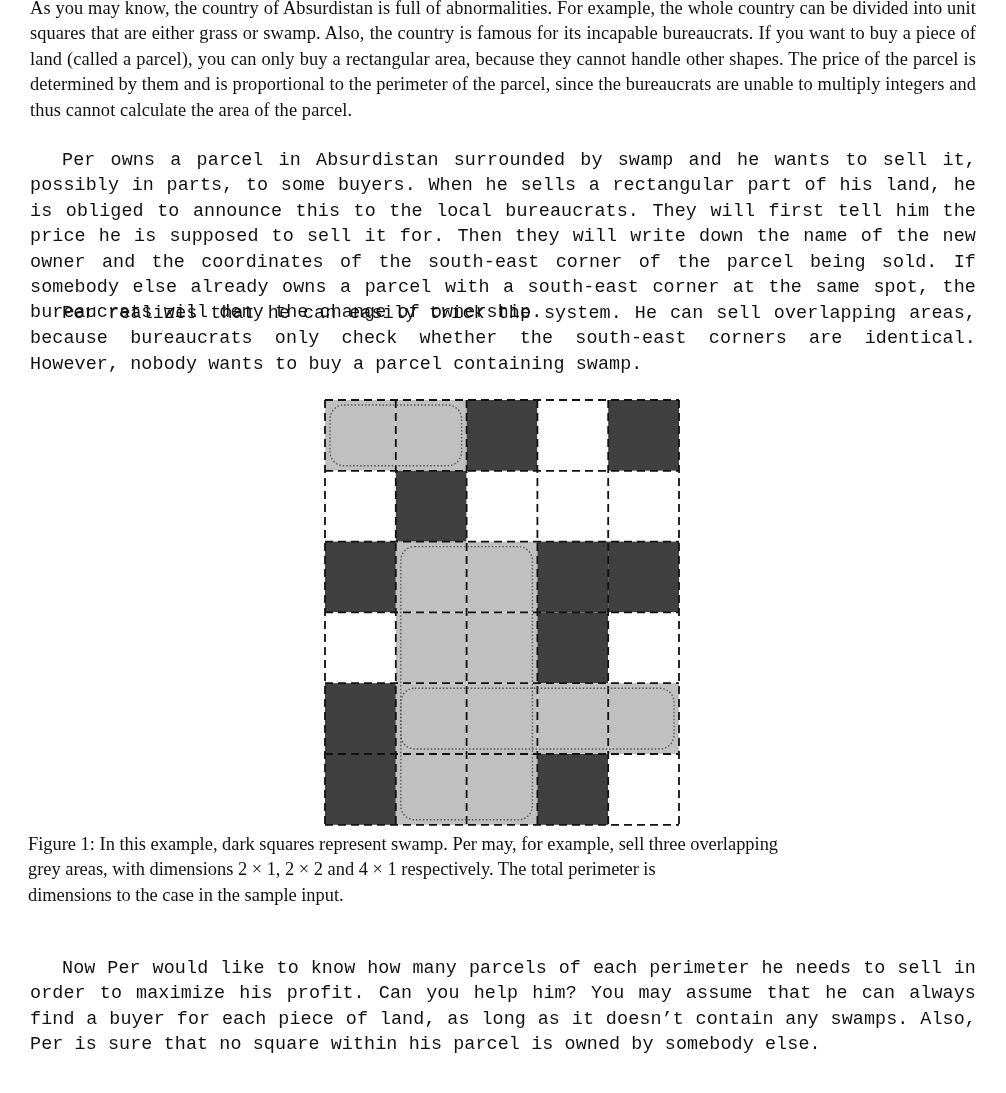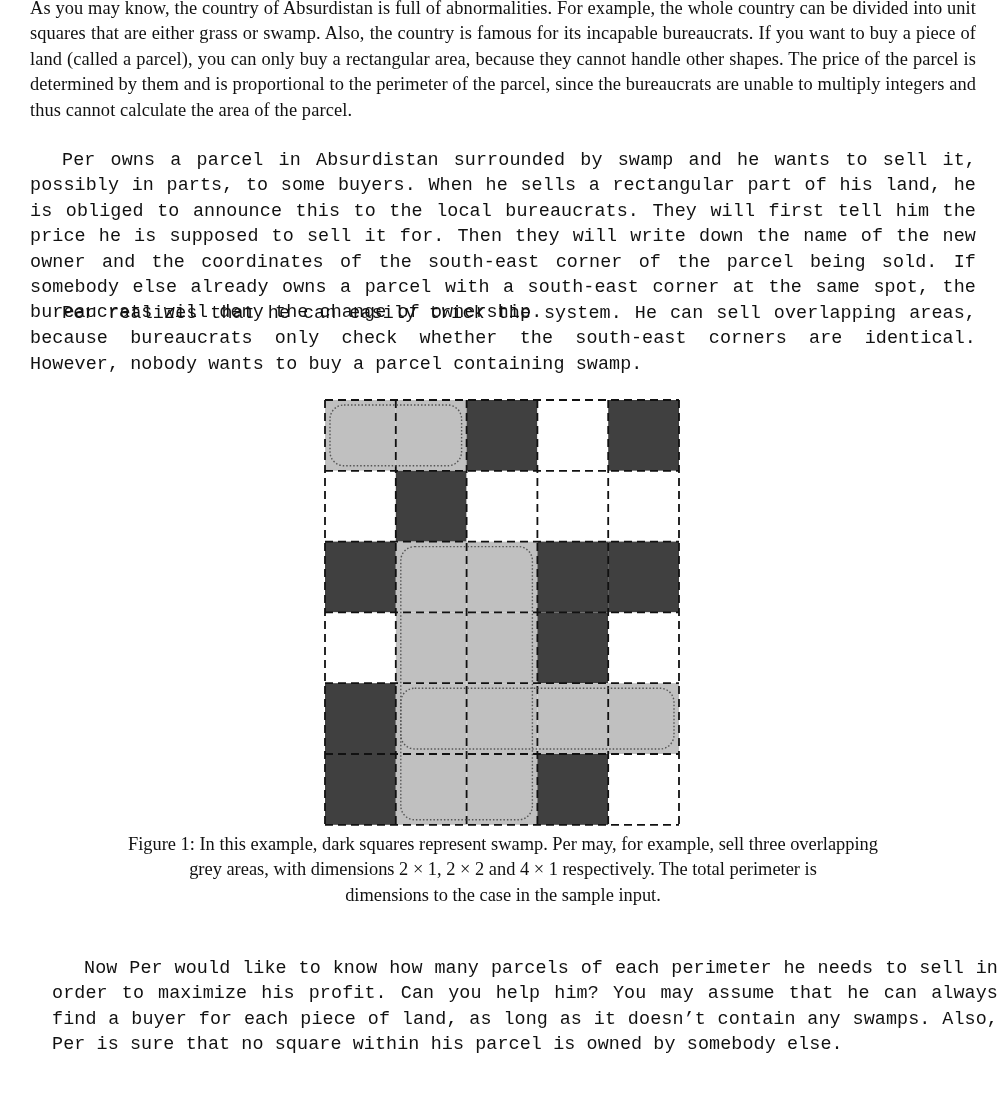--- a/index.html
+++ b/index.html
@@ -4,24 +4,24 @@
 <style>
   html, body { margin:0; padding:0; background:#ffffff; }
   body { width:1006px; height:1093px; position:relative; overflow:hidden;
          font-family:"DejaVu Serif", "Liberation Serif", serif; color:#111; }
   .para { position:absolute; left:30px; width:946px; font-size:18.4px; line-height:25.4px;
           text-align:justify; font-family:"Liberation Serif", serif; letter-spacing:0.1px; }
   .indent { text-indent:32px;font-family:Liberation Mono, monospace; }
   #p1 { top:-4px; }
   #p2 { top:148px; }
   #p3 { top:301px; }
-  #p4 { top:956px;margin-left:22px; }
+  #p4 { top:956px; }
   #figure { position:absolute; left:324px; top:399px; width:356px; height:428px; }
   #caption { position:absolute; left:28px; width:950px; top:832px; font-size:18.4px; line-height:25.4px;
-             text-align:center; font-family:"Liberation Serif", serif; }
+             text-align:left; font-family:"Liberation Serif", serif; }
 </style>
 </head>
 <body>
 
 <div class="para" id="p1">As you may know, the country of Absurdistan is full of abnormalities. For example, the whole country can be divided into unit squares that are either grass or swamp.  Also, the country is famous for its incapable bureaucrats. If you want to buy a piece of land (called a parcel), you can only buy a rectangular area, because they cannot handle other shapes. The price of the parcel is determined by them and is proportional to the perimeter of the parcel, since the bureaucrats are unable to multiply integers and thus cannot calculate the area of the parcel.</div>
 <div class="para indent" id="p2">Per owns a parcel in Absurdistan surrounded by swamp and he wants to sell it, possibly in parts, to some buyers.  When he sells a rectangular part of his land, he is obliged to announce this to the local bureaucrats. They will first tell him the price he is supposed to sell it for. Then they will write down the name of the new owner and the coordinates of the south-east corner of the parcel being sold. If somebody else already owns a parcel with a south-east corner at the same spot, the bureaucrats will deny the change of ownership.</div>
 <div class="para indent" id="p3">Per realizes that he can easily trick the system. He can sell overlapping areas, because bureaucrats only check whether the south-east corners are identical.  However, nobody wants to buy a parcel containing swamp.</div>
 
 <svg id="figure" xmlns="http://www.w3.org/2000/svg" viewBox="0 0 356 428">
   <g id="cells">

